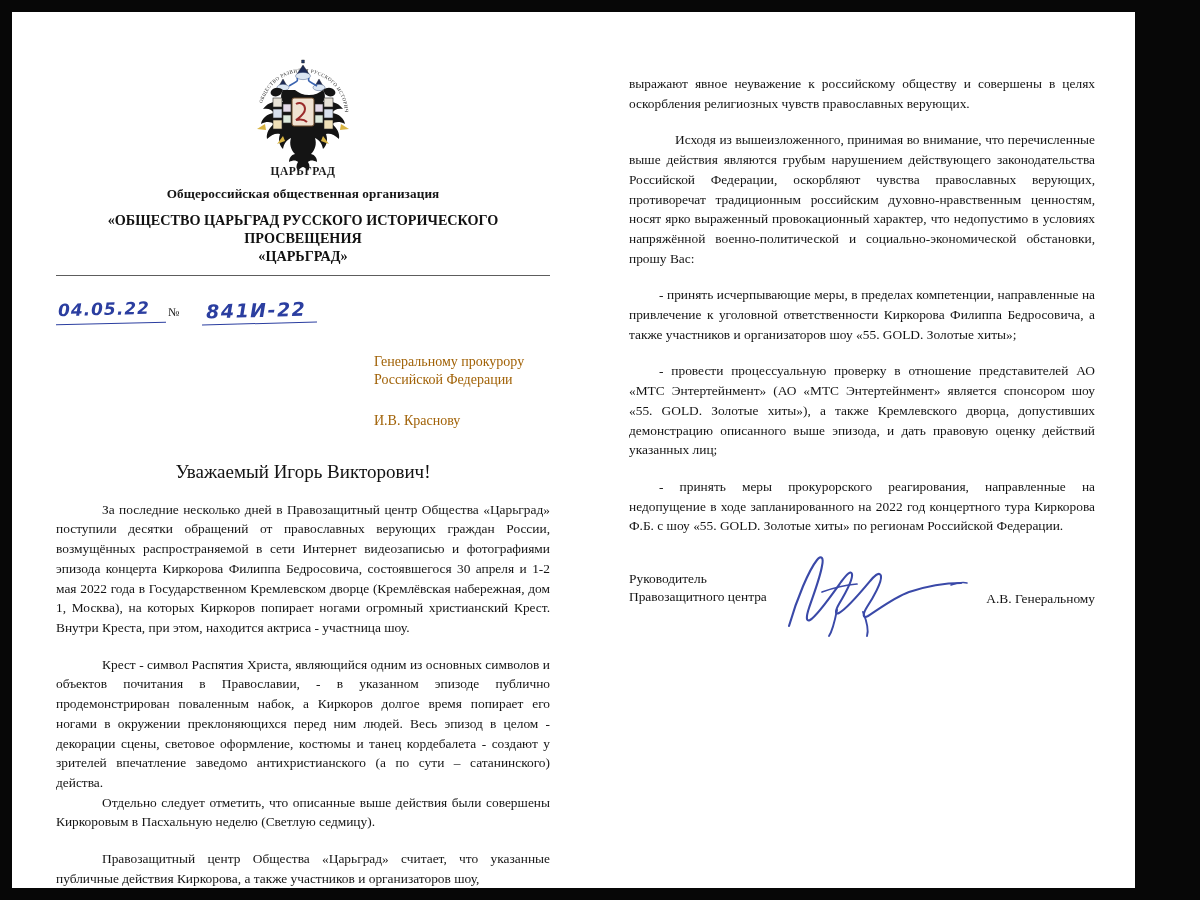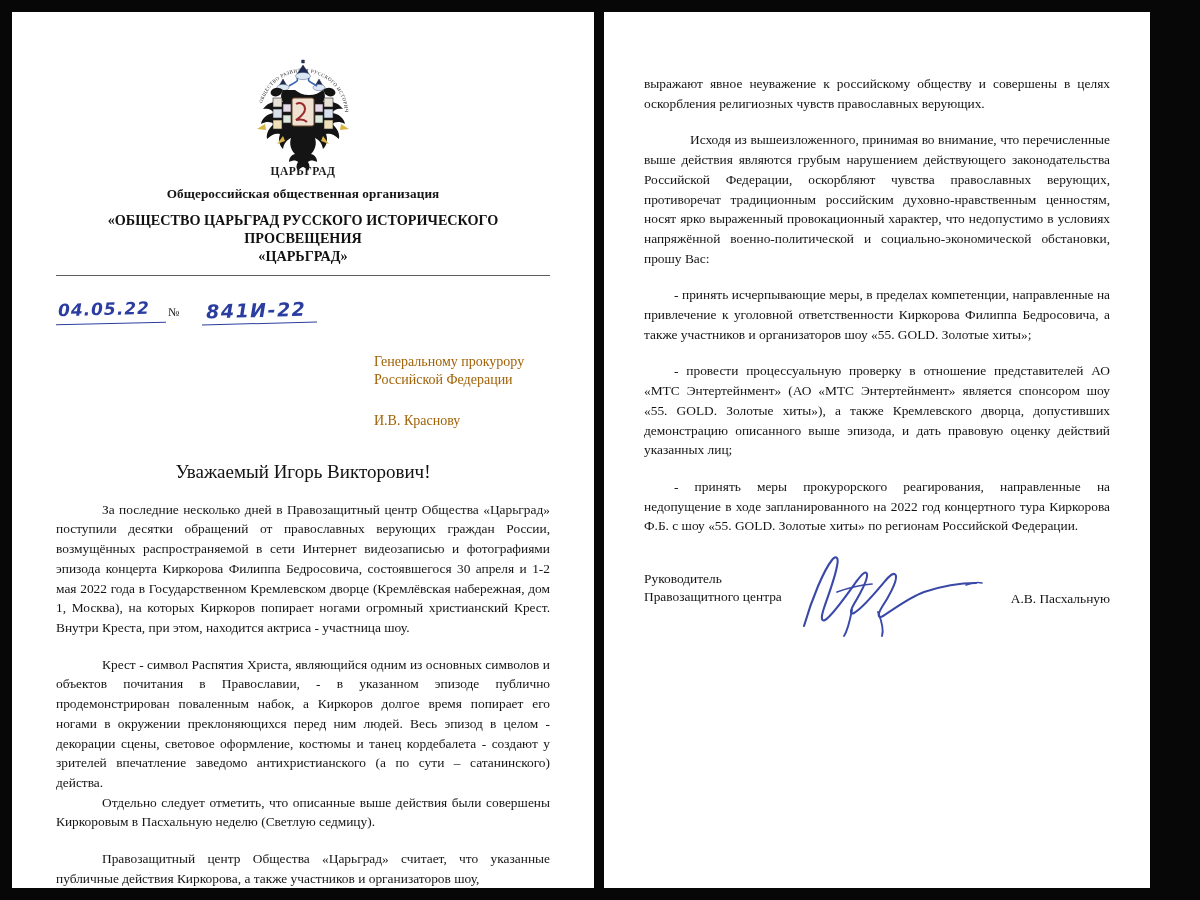--- a/index.html
+++ b/index.html
@@ -21,21 +21,21 @@
   }
   .page {
     position: absolute;
     top: 12px;
     height: 876px;
     background: #ffffff;
     box-sizing: border-box;
     overflow: hidden;
   }
   .page-left  { left: 12px;  width: 582px; }
-  .page-right { left: 604px; width: 546px; font-family: Liberation Serif, serif; }
+  .page-right { left: 589px; width: 546px; font-family: Liberation Serif, serif; }
 
   .page-inner {
     position: absolute;
     left: 0; right: 0; top: 0; bottom: 0;
     padding: 0 44px;
     box-sizing: border-box;
   }
 
   
   .letterhead { text-align: center; padding-top: 40px; }
@@ -295,18 +295,18 @@
         <svg class="signature-svg" viewBox="0 0 230 86">
           <g fill="none" stroke="#3a49a8" stroke-linecap="round" stroke-linejoin="round">
             <path d="M14,74 C22,46 34,18 42,8 C46,3 49,5 47,14 C45,26 38,44 34,56 C31,65 31,70 35,68 C42,64 56,44 66,30 C72,22 76,18 77,22 C78,27 70,42 64,52 C60,59 60,63 64,61 C72,57 86,40 96,28 C101,22 105,20 106,24 C107,30 98,46 92,55 C87,63 88,67 93,64 C104,57 120,45 134,40 C152,34 172,31 186,31" stroke-width="2.1"></path>
             <path d="M47,40 C58,36 70,33 82,32" stroke-width="1.7"></path>
             <path d="M62,58 C60,68 58,78 54,84" stroke-width="1.9"></path>
             <path d="M88,60 C92,70 94,78 92,84" stroke-width="1.9"></path>
             <path d="M176,33 C182,31 188,30 192,31" stroke-width="1.5"></path>
           </g>
         </svg>
 
-        <div class="sig-name">А.В. Пасхальную</div>
+        <div class="sig-name">А.В. Генеральному</div>
       </div>
     </div>
   </div>
 
 </div>
 
 </body></html>

